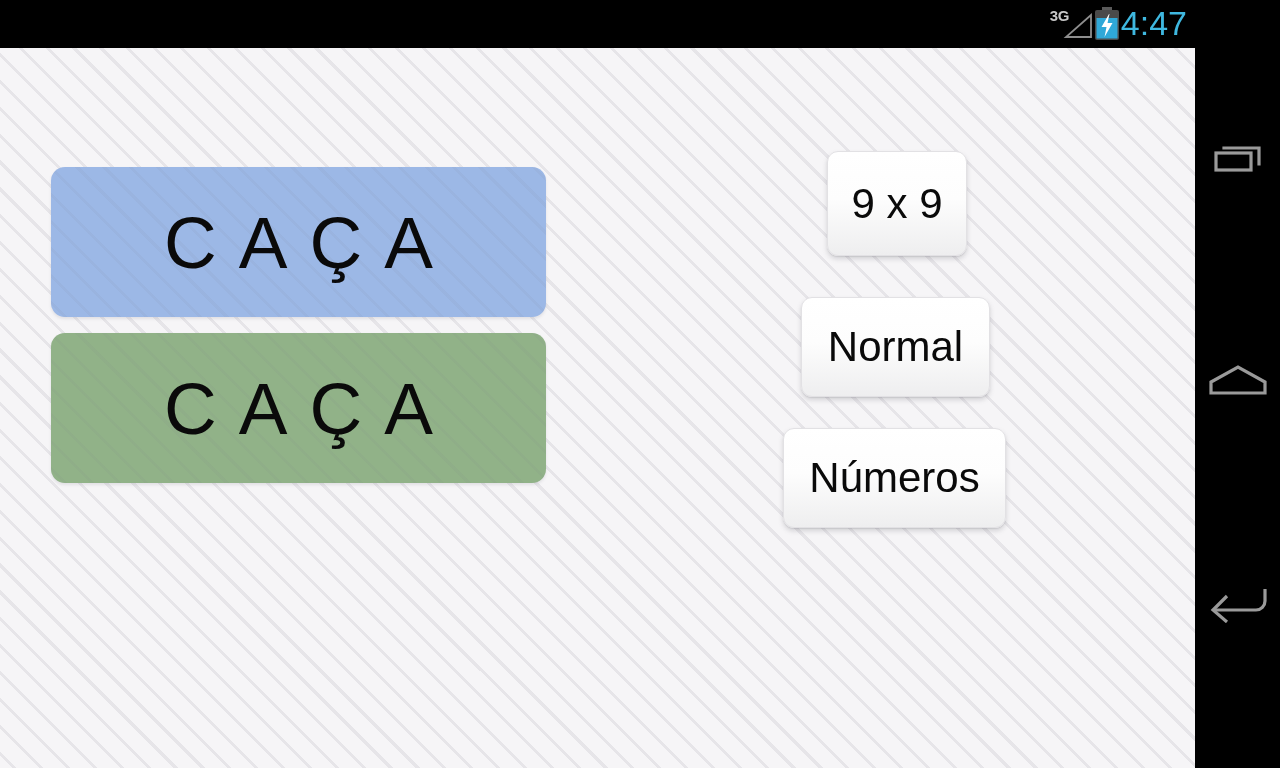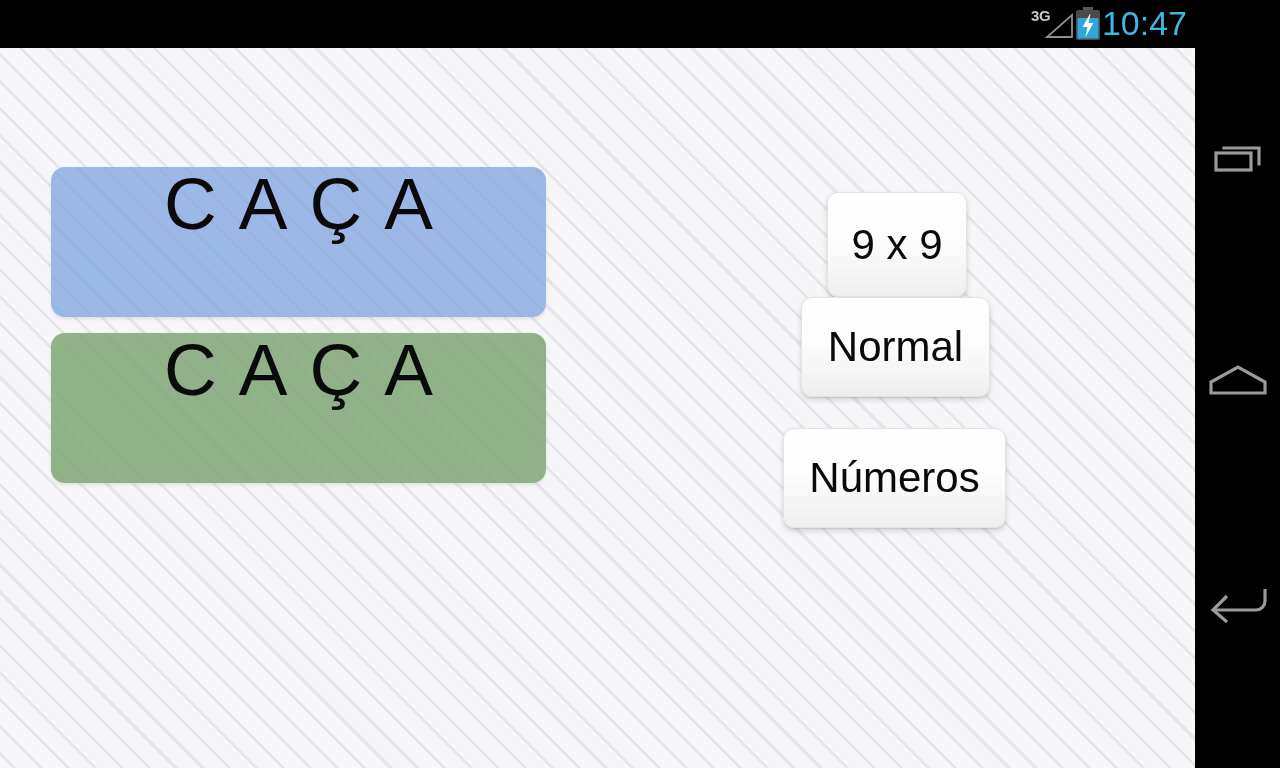--- a/index.html
+++ b/index.html
@@ -93,21 +93,21 @@
   }
 
   
   .tile {
     position: absolute;
     left: 51px;
     width: 495px;
     height: 150px;
     border-radius: 14px;
     display: flex;
-    align-items: flex-start;
+    align-items: center;
     justify-content: center;
     box-sizing: border-box;
     box-shadow: 0 2px 3px rgba(120,120,130,0.16);
   }
   .tile-text {
     font-size: 73px;
     color: #0a0a0a;
     letter-spacing: 22px;
     text-indent: 22px;
     line-height: 1;
@@ -148,21 +148,20 @@
     display: flex;
     align-items: center;
     justify-content: center;
     color: #0a0a0a;
     font-weight: normal;
   }
   #btn-size {
     left: 827px; top: 103px;
     width: 140px; height: 105px;
     font-size: 42px;
-    margin-top: 41px;
   }
   #btn-difficulty {
     left: 801px; top: 233px;
     width: 189px; height: 100px;
     font-size: 42px;
     margin-top: 16px;
   }
   #btn-mode {
     left: 783px; top: 380px;
     width: 223px; height: 100px;
@@ -216,21 +215,21 @@
 
       <span>
         <svg class="battery-icon" width="28" height="34" viewBox="0 0 28 34" aria-hidden="true">
           <rect x="9" y="0" width="10" height="4" fill="#5a5a5a"></rect>
           <rect x="2" y="3" width="24" height="30" rx="2" fill="#4a4a4a"></rect>
           <rect x="3.5" y="11" width="21" height="20.5" fill="#2fa8d8"></rect>
           <polygon points="16,7 8.5,20 13.5,20 11.5,30 19.5,16 14.5,16 16.5,7" fill="#ffffff"></polygon>
         </svg>
       </span>
 
-      <span id="clock" style="color: rgb(63, 184, 224);">10:47</span>
+      <span id="clock" style="color: rgb(63, 184, 224);">4:47</span>
     </div>
   </div>
 
   <div id="app">
 
     <div class="tile" id="tile-caca" style="background-color: rgb(156, 184, 230);">
       <span class="tile-text">CAÇA</span>
     </div>
 
     <div class="tile" id="tile-nume" style="background-color: rgb(145, 178, 136);">

